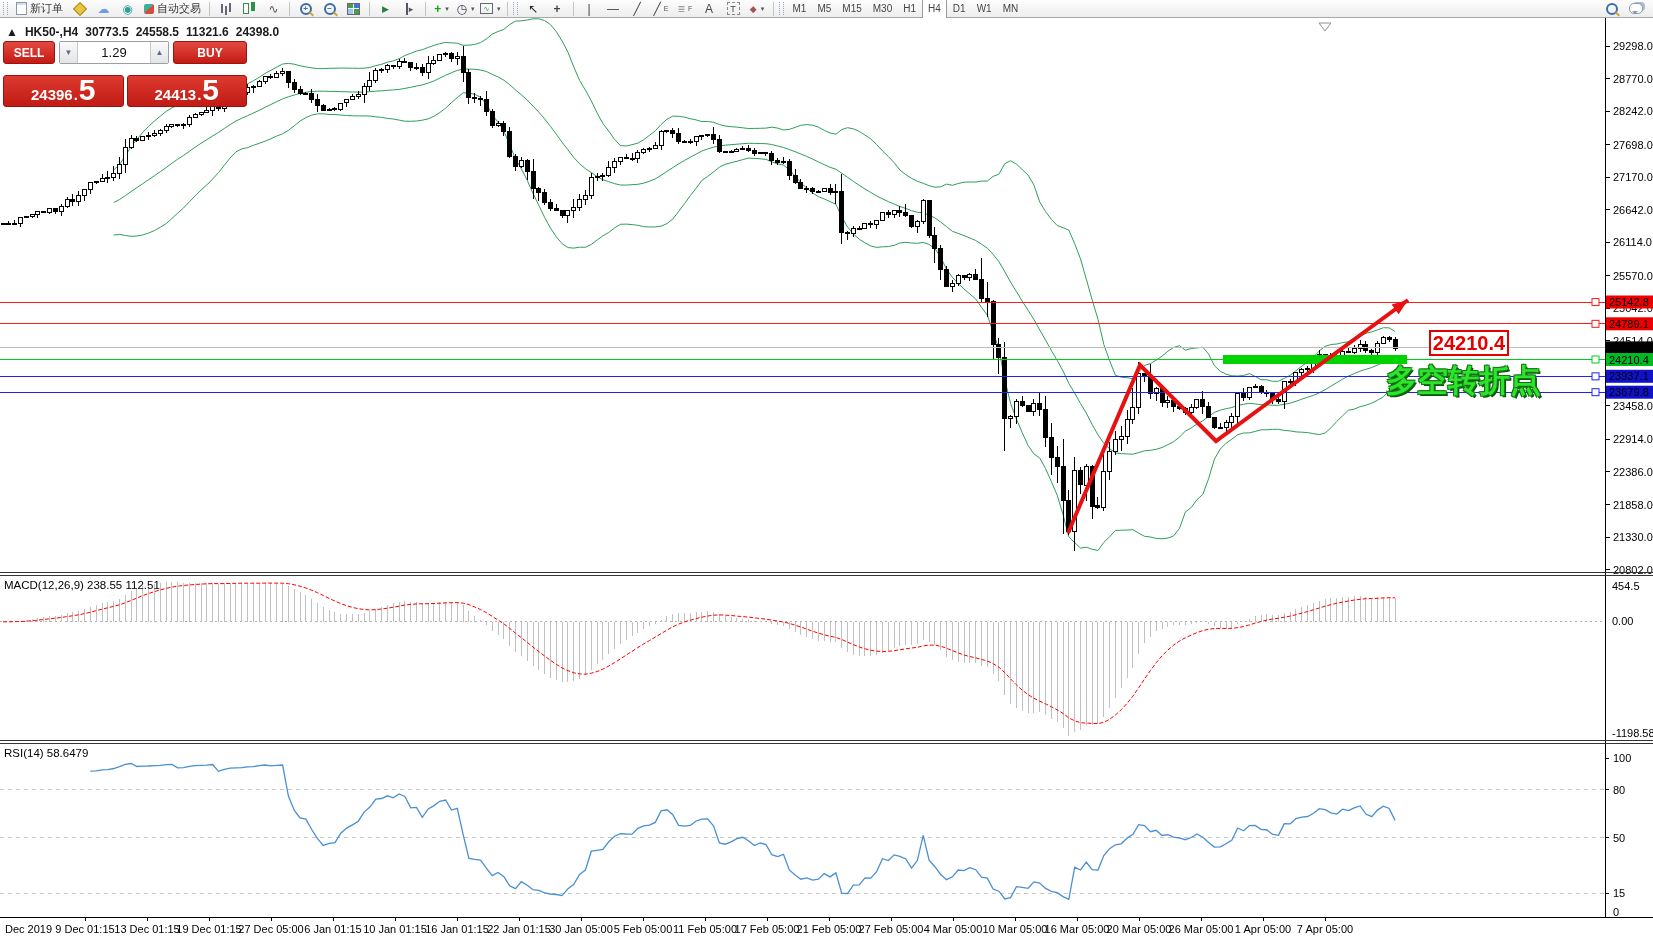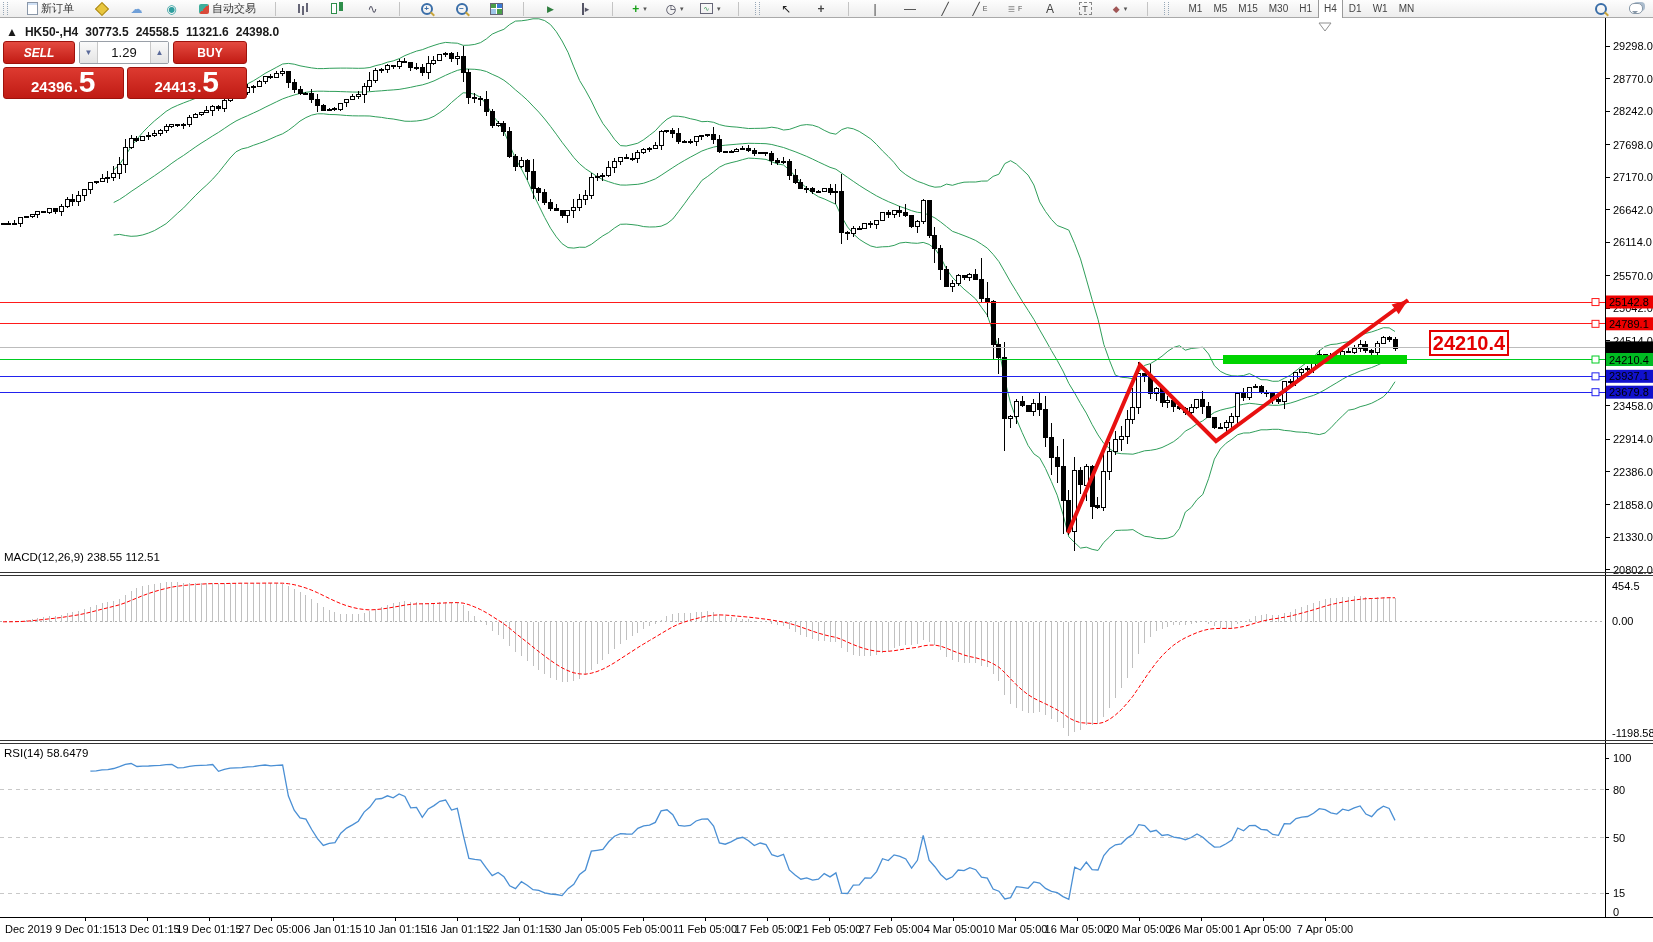--- a/index.html
+++ b/index.html
@@ -1,21 +1,21 @@
 <!DOCTYPE html>
 <html><head>
 <meta charset="utf-8">
 <style>
   html,body{margin:0;padding:0;background:#e8e8e8;}
   .app{position:relative;width:1653px;height:942px;background:#fff;overflow:hidden;
        font-family:"Liberation Sans","DejaVu Sans",sans-serif;}
   
   .toolbar{position:absolute;left:0;top:0;width:1653px;height:18px;display:flex;align-items:center;
     background:linear-gradient(#fdfdfd,#ededed);border-bottom:1px solid #a9a9a9;font-size:11px;color:#333;
-    padding-left:2px;box-sizing:border-box;gap:12px;}
+    padding-left:2px;box-sizing:border-box;gap:1px;}
   .tbtn{height:16px;min-width:19px;display:inline-flex;align-items:center;justify-content:center;
     border-radius:2px;padding:0 2px;gap:3px;cursor:default;}
   .tbtn.txt{padding:0 4px;}
   .tf-group{display:inline-flex;align-items:center;gap:1px;}
   .tf{height:31px;padding:0 5px;font-size:10px;color:#444;display:inline-flex;align-items:center;border-radius:2px;}
   .tf.active{background:#fff;border:1px solid #9a9a9a;box-sizing:border-box;}
   .sep{width:1px;height:14px;background:#c4c4c4;margin:0 3px;}
   .grip{width:3px;height:13px;border-left:1px dotted #98a8b8;border-right:1px dotted #98a8b8;margin:0 3px 0 1px;}
   .spacer{flex:1;}
   .uni{font-size:12px;line-height:12px;}
@@ -35,27 +35,27 @@
   .ico-chat{width:12px;height:9px;border:1px solid #8898a8;border-radius:5px;position:relative;background:#fff;box-shadow:3px -2px 0 -1px #aabccd;}
   .ico-chat::after{content:'';position:absolute;left:2px;bottom:-4px;border:3px solid transparent;border-top-color:#8898a8;}
   .ico-tpl{width:11px;height:9px;border:1px solid #667;font-size:7px;color:#2e8e4a;display:inline-flex;align-items:center;justify-content:center;}
   .sub{font-size:7px;color:#555;}
   
   .ohlc{position:absolute;left:6px;top:25px;font-size:12px;font-weight:bold;color:#1a1a1a;display:flex;gap:7px;z-index:5;}
   .trade-panel{position:absolute;left:3px;top:41px;width:244px;z-index:6;}
   .tp-top{display:flex;gap:4px;height:23px;}
   .tp-btn{background:linear-gradient(#e44a40,#c21b14);color:#fff;font-size:12px;font-weight:bold;
     display:flex;align-items:center;justify-content:center;border-radius:3px;border:1px solid #9e120c;box-sizing:border-box;}
-  .tp-sell{width:72px;font-style:italic;}.tp-buy{width:74px;}
+  .tp-sell{width:52px;}.tp-buy{width:74px;}
   .tp-spin{flex:1;display:flex;border:1px solid #9aa0a8;background:#fff;box-sizing:border-box;border-radius:2px;}
   .tp-spin-btn{width:17px;display:flex;align-items:center;justify-content:center;background:linear-gradient(#fafafa,#e4e4e4);color:#5a6a9a;font-size:8px;}
   .tp-spin-btn:first-child{border-right:1px solid #c8c8c8;}
   .tp-spin-btn:last-child{border-left:1px solid #c8c8c8;}
   .tp-vol{flex:1;display:flex;align-items:center;justify-content:center;font-size:13px;color:#111;}
-  .tp-prices{display:flex;gap:3px;margin-top:3px;}
+  .tp-prices{display:flex;gap:3px;margin-top:11px;}
   .tp-cell{flex:1;background:linear-gradient(#dd3a30,#c01b14);color:#fff;border-radius:3px;border:1px solid #9e120c;
     display:flex;align-items:baseline;justify-content:center;padding:1px 0 3px;}
   .tp-main{font-size:15px;font-weight:bold;}
   .tp-dot{font-size:15px;font-weight:bold;margin:0 1px;}
   .tp-big{font-size:30px;font-weight:bold;line-height:26px;}
   .pane-label{position:absolute;font-size:11.5px;color:#000;z-index:5;}
   .price-note{position:absolute;left:1429px;top:330px;width:80px;height:26px;border:2px solid #e40000;background:#fff;
     color:#e40000;font-size:20px;font-weight:bold;display:flex;align-items:center;justify-content:center;z-index:6;box-sizing:border-box;}
   .turning-text{position:absolute;left:1386px;top:360px;font-size:31px;font-weight:bold;color:#2ce42c;z-index:6;white-space:nowrap;
     text-shadow:-1px -1px 0 #147614,1px -1px 0 #147614,-1px 1px 0 #147614,1px 1px 0 #147614,2px 2px 0 #0d540d;}
@@ -1073,18 +1073,19 @@
           <span class="tp-big">5</span>
       </div>
       <div class="tp-cell">
         <span class="tp-main">24413</span>
           <span class="tp-dot">.</span>
           <span class="tp-big">5</span>
       </div>
     </div>
   </div>
 
-  <div class="pane-label" style="left:4px;top:551px">MACD(12,26,9) 238.55 112.51</div>
+  <div class="pane-label" style="left:4px;top:579px">MACD(12,26,9) 238.55 112.51</div>
   <div class="pane-label" style="left:4px;top:747px">RSI(14) 58.6479</div>
 
   <div class="price-note">24210.4</div>
+  <div class="turning-text">多空转折点</div>
 
 </div>
 
 </body></html>

